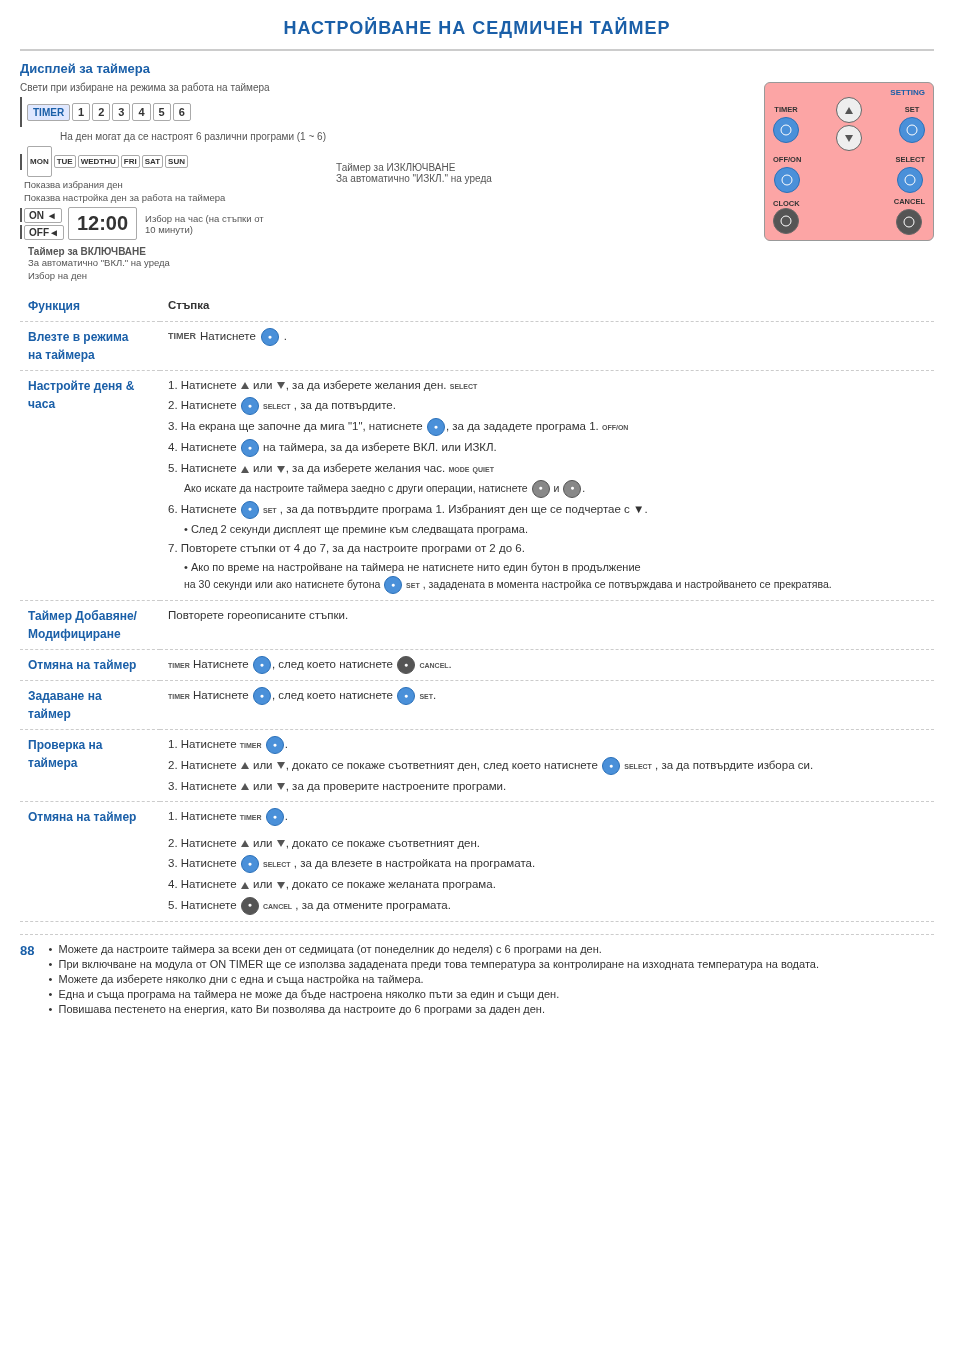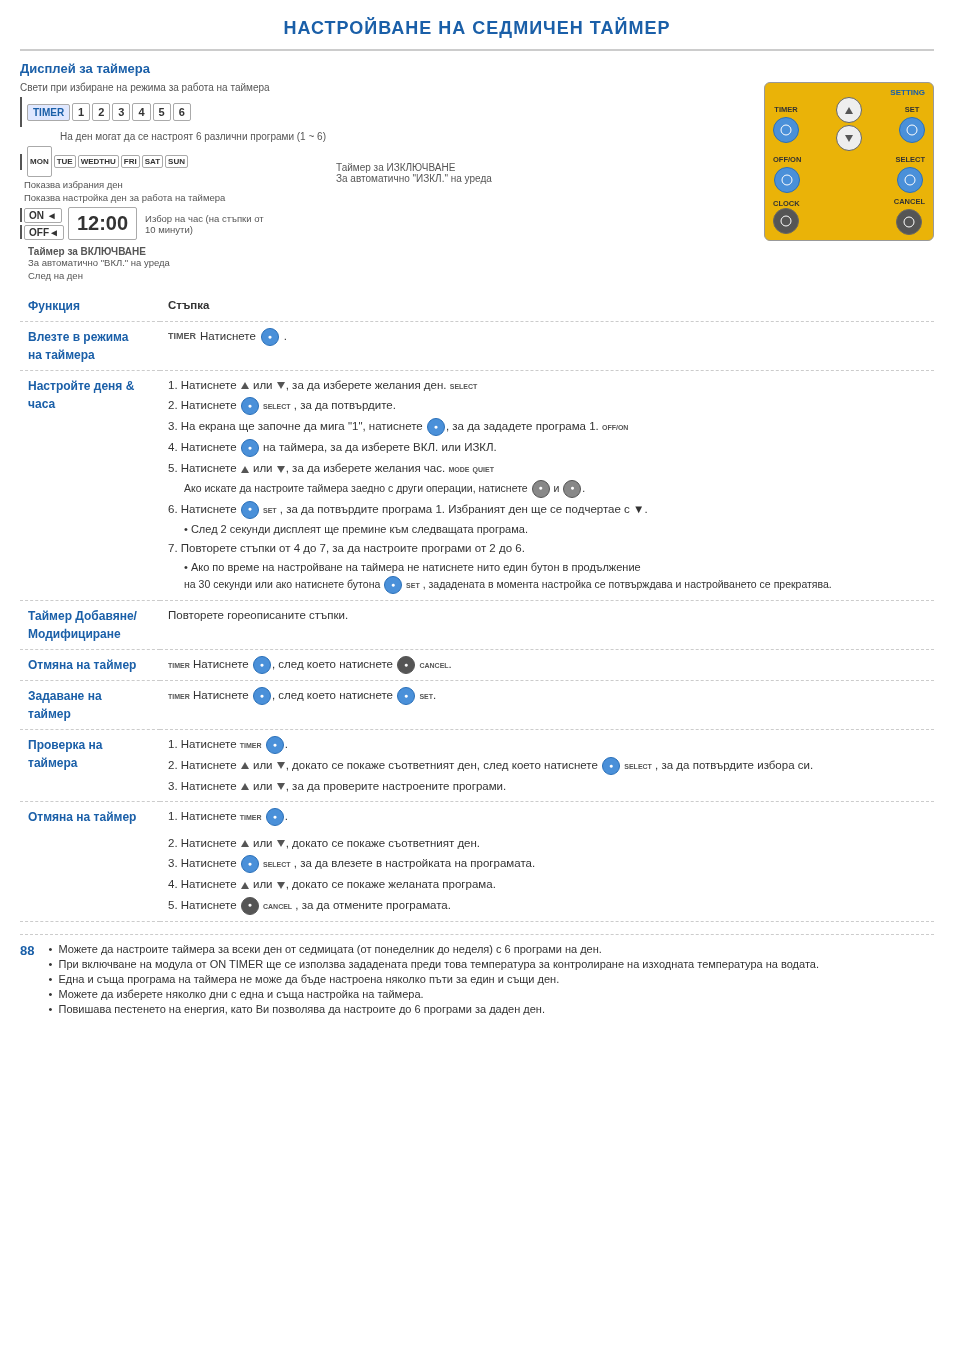--- a/index.html
+++ b/index.html
@@ -175,21 +175,21 @@
     .right-panel {
       display: flex;
       flex-direction: column;
       gap: 6px;
     }
 
     .remote-box {
       border: 1.5px solid #999;
       border-radius: 6px;
       padding: 5px 8px;
-      background: #eab308;
+      background: #fca5a5;
       width: 170px;
     }
 
     .r-btn {
       width: 26px;
       height: 26px;
       border-radius: 50%;
       border: 1.5px solid #666;
       background: #ccc;
       display: flex;
@@ -304,21 +304,21 @@
 
             <div style="font-size:9.5px; color:#555; margin-left:4px; max-width:120px;">Избор на час (на стъпки от 10 минути)</div>
           </div>
 
           <div style="margin-top:6px; display:flex; gap:30px; margin-left:8px;">
             <div>
               <div style="font-size:10px; font-weight:bold; color:#555;">Таймер за ВКЛЮЧВАНЕ</div>
               <div style="font-size:9.5px; color:#555;">За автоматично "ВКЛ." на уреда</div>
             </div>
           </div>
-          <div style="margin-top:2px; margin-left:8px; font-size:9.5px; color:#555;">След на ден</div>
+          <div style="margin-top:2px; margin-left:8px; font-size:9.5px; color:#555;">Избор на ден</div>
         </div>
 
         <div style="font-size:10px; color:#555; min-width:180px;">
           <div style="margin-top:80px;">Таймер за ИЗКЛЮЧВАНЕ</div>
           <div>За автоматично "ИЗКЛ." на уреда</div>
         </div>
       </div>
     </div>
 
     <div class="right-panel">
@@ -536,18 +536,18 @@
     </tr>
   </tbody>
 </table>
 
 <div class="notes-section">
   <div style="display:flex; align-items:flex-start; gap:6px;">
     <span class="page-number">88</span>
     <div>
       <div class="notes-item">Можете да настроите таймера за всеки ден от седмицата (от понеделник до неделя) с 6 програми на ден.</div>
       <div class="notes-item">При включване на модула от ON TIMER ще се използва зададената преди това температура за контролиране на изходната температура на водата.</div>
+      <div class="notes-item">Можете да изберете няколко дни с една и съща настройка на таймера.</div>
       <div class="notes-item">Една и съща програма на таймера не може да бъде настроена няколко пъти за един и същи ден.</div>
-      <div class="notes-item">Можете да изберете няколко дни с една и съща настройка на таймера.</div>
       <div class="notes-item">Повишава пестенето на енергия, като Ви позволява да настроите до 6 програми за даден ден.</div>
     </div>
   </div>
 </div>
 
 </body></html>

